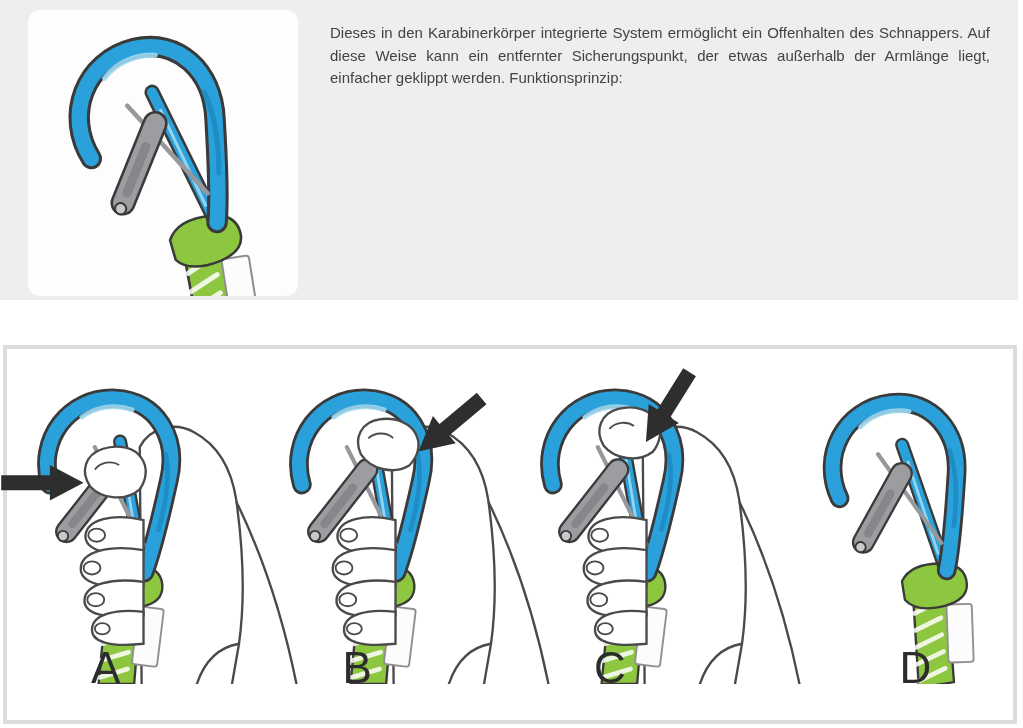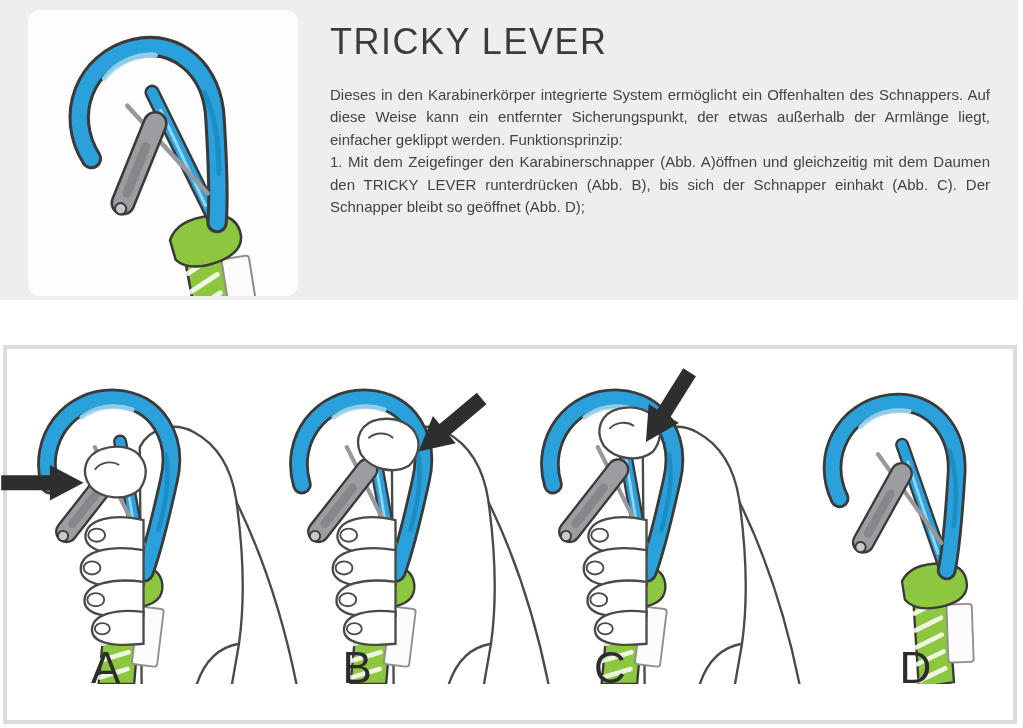--- a/index.html
+++ b/index.html
@@ -81,23 +81,21 @@
   </defs>
 </svg>
 
 <section class="hero">
   <div class="hero-art">
     <svg width="292" height="330" viewBox="0 0 320 345">
       <use href="#qd" transform="rotate(-16 130 180) translate(26,-12) scale(1.12)"></use>
     </svg>
   </div>
   <div class="hero-text">
-    <h1 class="hero-title">TRICKY LEVER</h1>
     <p class="hero-para intro">Dieses in den Karabinerkörper integrierte System ermöglicht ein Offenhalten des Schnappers. Auf diese Weise kann ein entfernter Sicherungspunkt, der etwas außerhalb der Armlänge liegt, einfacher geklippt werden. Funktionsprinzip:</p>
-    <p class="hero-para">1. Mit dem Zeigefinger den Karabinerschnapper (Abb. A)öffnen und gleichzeitig mit dem Daumen den TRICKY LEVER runterdrücken (Abb. B), bis sich der Schnapper einhakt (Abb. C). Der Schnapper bleibt so geöffnet (Abb. D);</p>
   </div>
 </section>
 
 <section class="figures">
 
   <figure class="fig" style="margin:0;">
     <svg viewBox="0 0 320 345">
       <use href="#palm"></use>
         <use href="#qd"></use>
         <use href="#fingers"></use>

